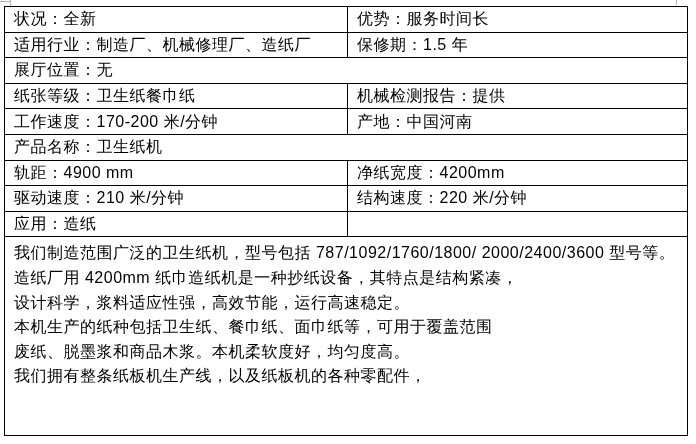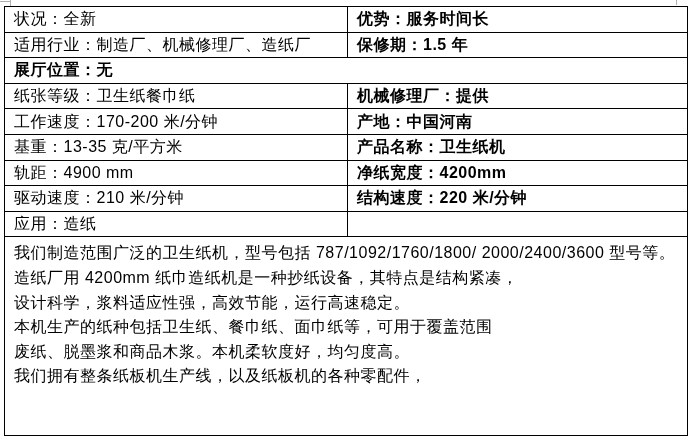--- a/index.html
+++ b/index.html
@@ -49,21 +49,20 @@
     white-space: nowrap;
     overflow: hidden;
     letter-spacing: 0.5px;
   }
   .cell.left {
     width: 343px;
     border-right: 1px solid #000000;
   }
   .cell.right {
     flex: 1;
-    font-weight: bold;
   }
   .desc {
     box-sizing: border-box;
     padding: 4px 6px 8px 9px;
     height: 173px;
     overflow: hidden;
   }
   .desc-line {
     font-size: 16px;
     line-height: 24.6px;
@@ -88,28 +87,27 @@
     </div>
     <div class="row">
       <div class="cell left">适用行业：制造厂、机械修理厂、造纸厂</div>
       <div class="cell right">保修期：1.5 年</div>
     </div>
     <div class="row">
       <div class="cell right">展厅位置：无</div>
     </div>
     <div class="row">
       <div class="cell left">纸张等级：卫生纸餐巾纸</div>
-      <div class="cell right">机械修理厂：提供</div>
+      <div class="cell right">机械检测报告：提供</div>
     </div>
     <div class="row">
       <div class="cell left">工作速度：170-200 米/分钟</div>
       <div class="cell right">产地：中国河南</div>
     </div>
     <div class="row">
-      <div class="cell left">基重：13-35 克/平方米</div>
       <div class="cell right">产品名称：卫生纸机</div>
     </div>
     <div class="row">
       <div class="cell left">轨距：4900 mm</div>
       <div class="cell right">净纸宽度：4200mm</div>
     </div>
     <div class="row">
       <div class="cell left">驱动速度：210 米/分钟</div>
       <div class="cell right">结构速度：220 米/分钟</div>
     </div>

